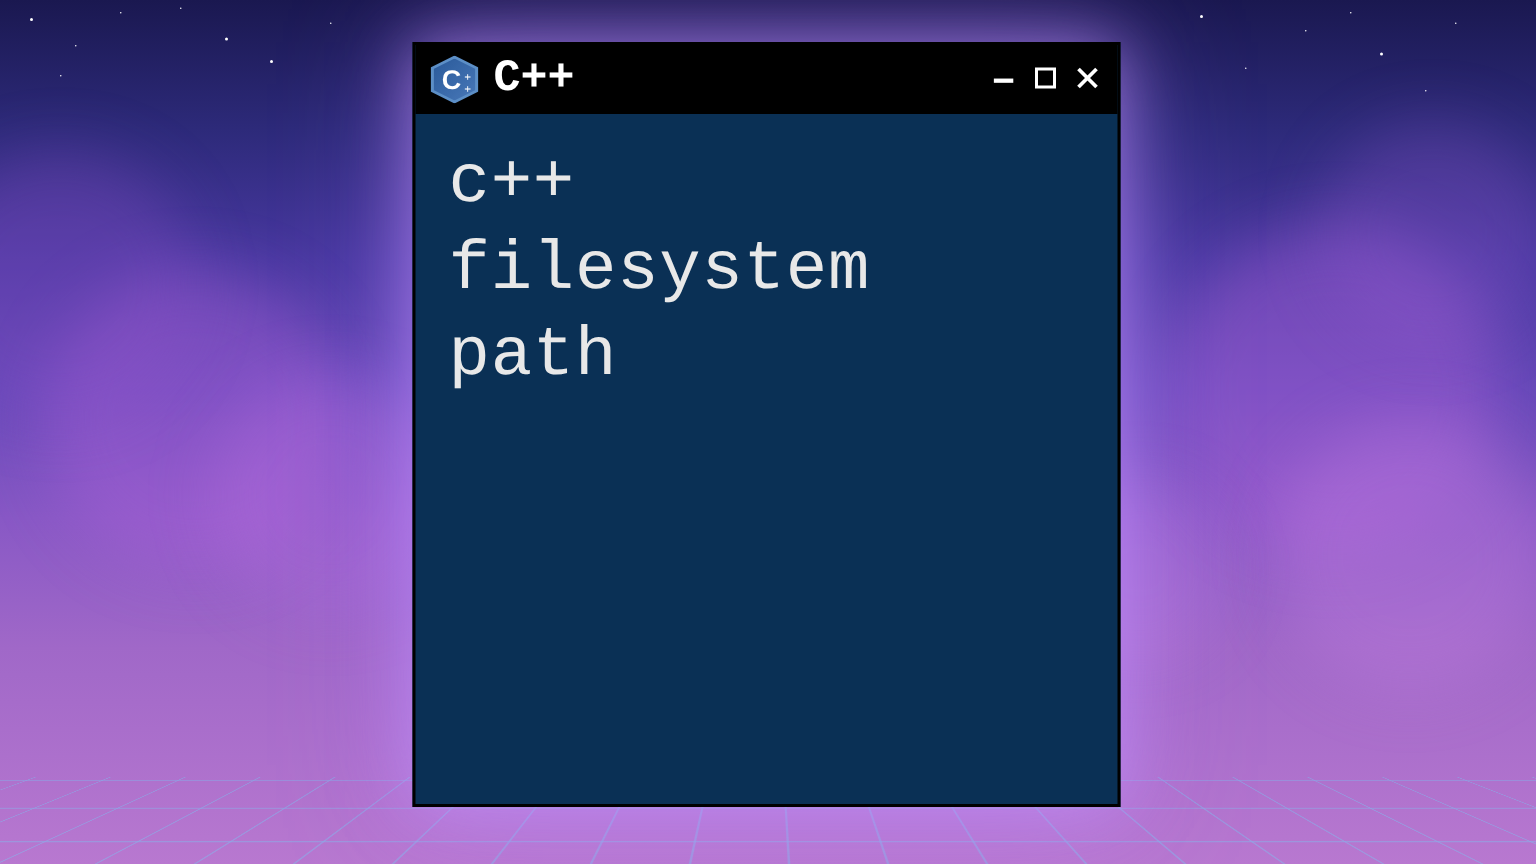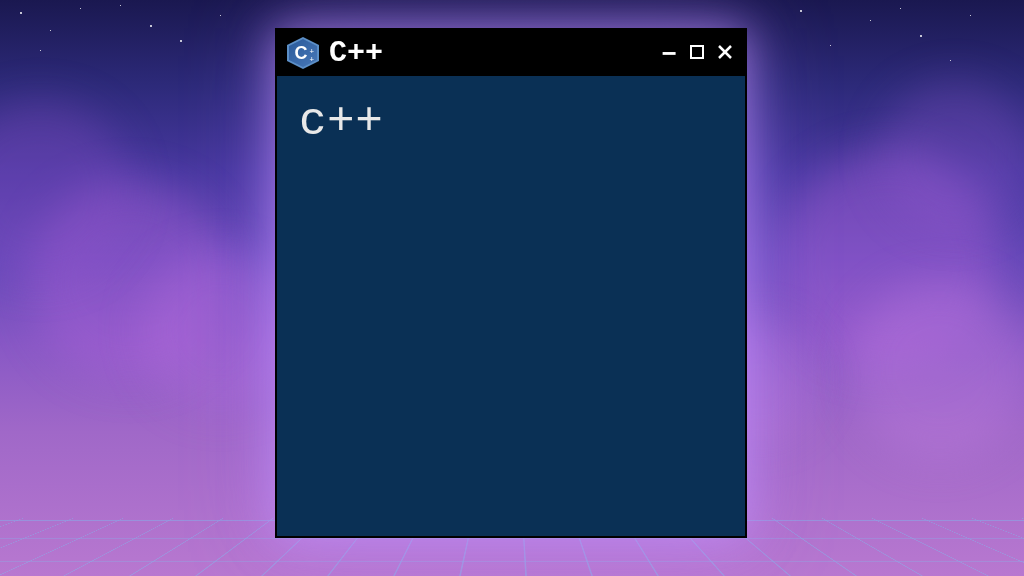--- a/index.html
+++ b/index.html
@@ -254,14 +254,16 @@
       <span class="ctrl-close">
         <svg width="18" height="18" viewBox="0 0 18 18">
           <line x1="3" y1="3" x2="15" y2="15" stroke="#fff" stroke-width="2.5"></line>
           <line x1="15" y1="3" x2="3" y2="15" stroke="#fff" stroke-width="2.5"></line>
         </svg>
       </span>
     </div>
   </div>
   <div class="window-body">
     <div>c++</div>
+    <div>filesystem</div>
+    <div>path</div>
   </div>
 </div>
 
 </body></html>

